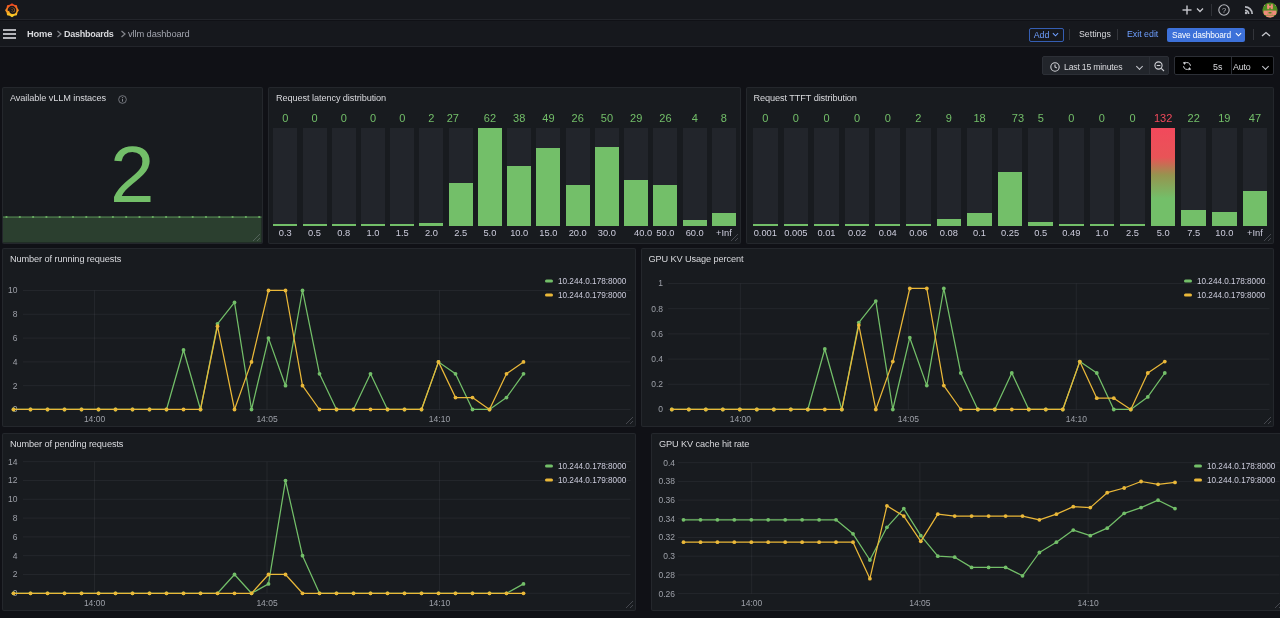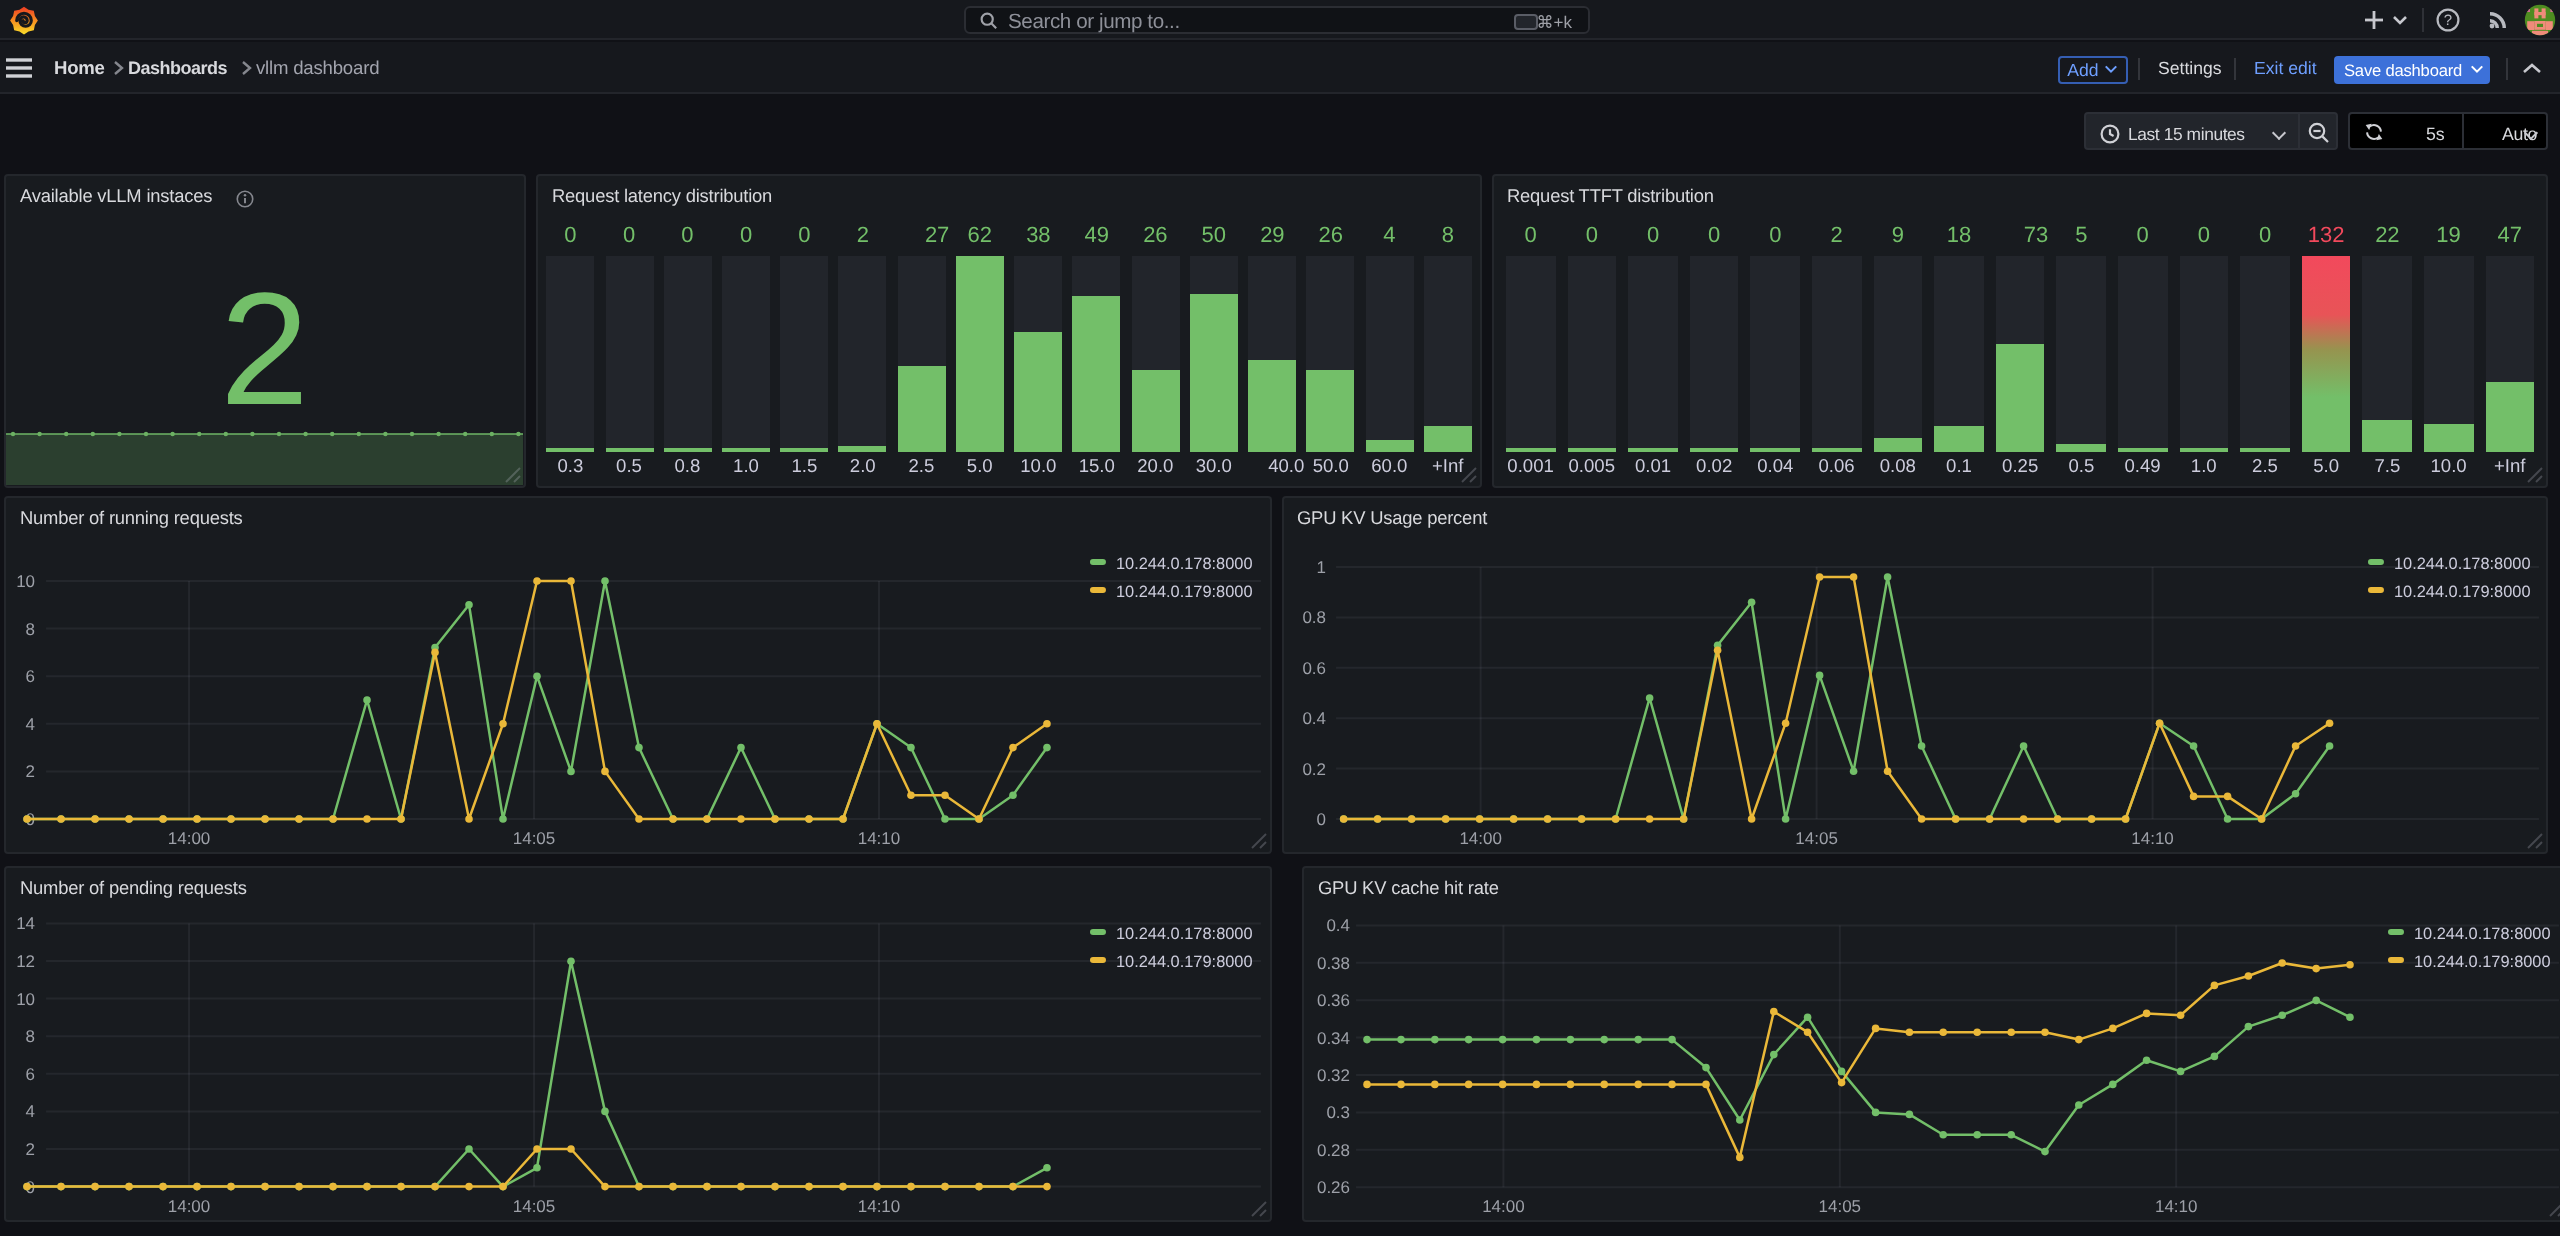--- a/index.html
+++ b/index.html
@@ -11,29 +11,20 @@
       <defs>
         <linearGradient id="glg" x1="0" y1="0" x2="0" y2="1">
           <stop offset="0" stop-color="#ee3b23"></stop>
           <stop offset="0.55" stop-color="#f79520"></stop>
           <stop offset="1" stop-color="#fade2a"></stop>
         </linearGradient>
       </defs>
       <path fill="url(#glg)" d="M30.0 1.5 L39.9 8.0 L51.6 10.4 L54.0 22.1 L60.5 32.0 L54.0 41.9 L51.6 53.6 L39.9 56.0 L30.0 62.5 L20.1 56.0 L8.4 53.6 L6.0 41.9 L-0.5 32.0 L6.0 22.1 L8.4 10.4 L20.1 8.0 Z"></path>
       <path fill="none" stroke="#16181d" stroke-width="7" stroke-linecap="round" d="M14 32 A16 16 0 0 1 46 32 A12.5 12.5 0 0 1 21 32 A8 8 0 0 1 37 32 A4.5 4.5 0 0 1 28 32"></path>
     </svg>
-<div style="position:absolute;left:482px;top:2.5px;width:313px;height:14.5px;background:#101216;border:1px solid #2b2d33;border-radius:3px">
-<svg width="9" height="9" viewBox="0 0 10 10" style="position:absolute;left:7px;top:2.5px">
-        <circle cx="4" cy="4" r="3.1" fill="none" stroke="#9fa1a8" stroke-width="1.2"></circle>
-        <line x1="6.4" y1="6.4" x2="9" y2="9" stroke="#9fa1a8" stroke-width="1.2"></line>
-      </svg>
-<span style="position:absolute;left:21px;top:2.3px;font-size:10.3px;letter-spacing:-0.2px;color:#8e9099">Search or jump to...</span>
-<div style="position:absolute;right:25px;top:3.5px;width:12px;height:8px;border:1px solid #5a5d66;border-radius:2px;background:#22252b"></div>
-<span style="position:absolute;right:8px;top:2px;font-size:8.5px;color:#9fa1a8">⌘+k</span>
-</div>
 <svg width="22" height="10" viewBox="0 0 22 10" style="position:absolute;left:1182px;top:5px">
 <line x1="5" y1="0.5" x2="5" y2="9.5" stroke="#c7c8ce" stroke-width="1.4"></line>
       <line x1="0.5" y1="5" x2="9.5" y2="5" stroke="#c7c8ce" stroke-width="1.4"></line>
 <path d="M15 3.5 L18 6.5 L21 3.5" fill="none" stroke="#c7c8ce" stroke-width="1.3"></path>
 </svg>
 <div style="position:absolute;left:1211px;top:4px;width:1px;height:12px;background:#2f3137"></div>
 <svg width="12" height="12" viewBox="0 0 12 12" style="position:absolute;left:1218px;top:4px">
       <circle cx="6" cy="6" r="5.2" fill="none" stroke="#b8bac0" stroke-width="1.1"></circle>
       <text x="6" y="8.6" font-size="7.5" fill="#b8bac0" text-anchor="middle" font-family="Liberation Sans">?</text>
     </svg>
@@ -117,21 +108,21 @@
 <svg width="10" height="10" viewBox="0 0 24 24" style="position:absolute;left:6.5px;top:4px">
       <g stroke="#d0d1d6" stroke-width="2.4" fill="none">
         <path d="M7 5.4 A8.3 8.3 0 0 1 20.3 11.5"></path>
         <path d="M17 18.6 A8.3 8.3 0 0 1 3.7 12.5"></path>
       </g>
       <path fill="#d0d1d6" d="M9 2 L2 3.5 L6.2 9.5 Z"></path>
       <path fill="#d0d1d6" d="M15 22 L22 20.5 L17.8 14.5 Z"></path>
     </svg>
 <span style="position:absolute;left:38px;top:4.5px;font-size:8.9px;font-weight:500;color:#d8d9dd">5s</span>
 <div style="position:absolute;left:56px;top:0;width:1px;height:17px;background:#2c2f36"></div>
-<span style="position:absolute;left:76px;top:4.5px;font-size:8.9px;font-weight:500;letter-spacing:-0.2px;color:#d8d9dd">Auto</span>
+<span style="position:absolute;left:58px;top:4.5px;font-size:8.9px;font-weight:500;letter-spacing:-0.2px;color:#d8d9dd">Auto</span>
 <span class="chev" style="position:absolute;left:88px;top:6.5px;color:#c7c8ce"></span>
 </div>
 <div class="panel" style="left:2px;top:87px;width:260.5px;height:156.5px">
 <div class="ptitle">Available vLLM instaces</div>
 <svg width="9" height="9" viewBox="0 0 10 10" style="position:absolute;left:115px;top:6.5px">
       <circle cx="5" cy="5" r="4.3" fill="none" stroke="#85878e" stroke-width="0.9"></circle>
       <line x1="5" y1="4.4" x2="5" y2="7.4" stroke="#85878e" stroke-width="1.1"></line>
       <circle cx="5" cy="2.9" r="0.7" fill="#85878e"></circle>
     </svg>
 <div style="position:absolute;left:0;top:46.5px;width:100%;text-align:center;font-size:80px;font-weight:500;color:#73bf69;line-height:80px;height:80px">2</div>
@@ -185,21 +176,21 @@
     <div style="position:absolute;left:121.2px;top:39.5px;width:24px;height:98.5px;background:#22252b"></div>
     <div style="position:absolute;left:121.2px;top:136.4px;width:24px;height:1.6px;background:#73bf69;"></div>
     <div style="position:absolute;left:119.2px;top:23.7px;width:28px;text-align:center;font-size:11px;font-weight:500;color:#73bf69">0</div>
     <div style="position:absolute;left:117.2px;top:140px;width:32px;text-align:center;font-size:9.3px;font-weight:500;color:#ccccdc">1.5</div>
     <div style="position:absolute;left:150.4px;top:39.5px;width:24px;height:98.5px;background:#22252b"></div>
     <div style="position:absolute;left:150.4px;top:134.8px;width:24px;height:3.2px;background:#73bf69;"></div>
     <div style="position:absolute;left:148.4px;top:23.7px;width:28px;text-align:center;font-size:11px;font-weight:500;color:#73bf69">2</div>
     <div style="position:absolute;left:146.4px;top:140px;width:32px;text-align:center;font-size:9.3px;font-weight:500;color:#ccccdc">2.0</div>
     <div style="position:absolute;left:179.7px;top:39.5px;width:24px;height:98.5px;background:#22252b"></div>
     <div style="position:absolute;left:179.7px;top:95.1px;width:24px;height:42.9px;background:#73bf69;"></div>
-    <div style="position:absolute;left:177.7px;top:23.7px;width:28px;text-align:right;font-size:11px;font-weight:500;color:#73bf69">27</div>
+    <div style="position:absolute;left:177.7px;top:23.7px;width:28px;text-align:left;font-size:11px;font-weight:500;color:#73bf69">27</div>
     <div style="position:absolute;left:175.7px;top:140px;width:32px;text-align:center;font-size:9.3px;font-weight:500;color:#ccccdc">2.5</div>
     <div style="position:absolute;left:208.9px;top:39.5px;width:24px;height:98.5px;background:#22252b"></div>
     <div style="position:absolute;left:208.9px;top:39.5px;width:24px;height:98.5px;background:#73bf69;"></div>
     <div style="position:absolute;left:206.9px;top:23.7px;width:28px;text-align:center;font-size:11px;font-weight:500;color:#73bf69">62</div>
     <div style="position:absolute;left:204.9px;top:140px;width:32px;text-align:center;font-size:9.3px;font-weight:500;color:#ccccdc">5.0</div>
     <div style="position:absolute;left:238.2px;top:39.5px;width:24px;height:98.5px;background:#22252b"></div>
     <div style="position:absolute;left:238.2px;top:77.6px;width:24px;height:60.4px;background:#73bf69;"></div>
     <div style="position:absolute;left:236.2px;top:23.7px;width:28px;text-align:center;font-size:11px;font-weight:500;color:#73bf69">38</div>
     <div style="position:absolute;left:234.2px;top:140px;width:32px;text-align:center;font-size:9.3px;font-weight:500;color:#ccccdc">10.0</div>
     <div style="position:absolute;left:267.4px;top:39.5px;width:24px;height:98.5px;background:#22252b"></div>

